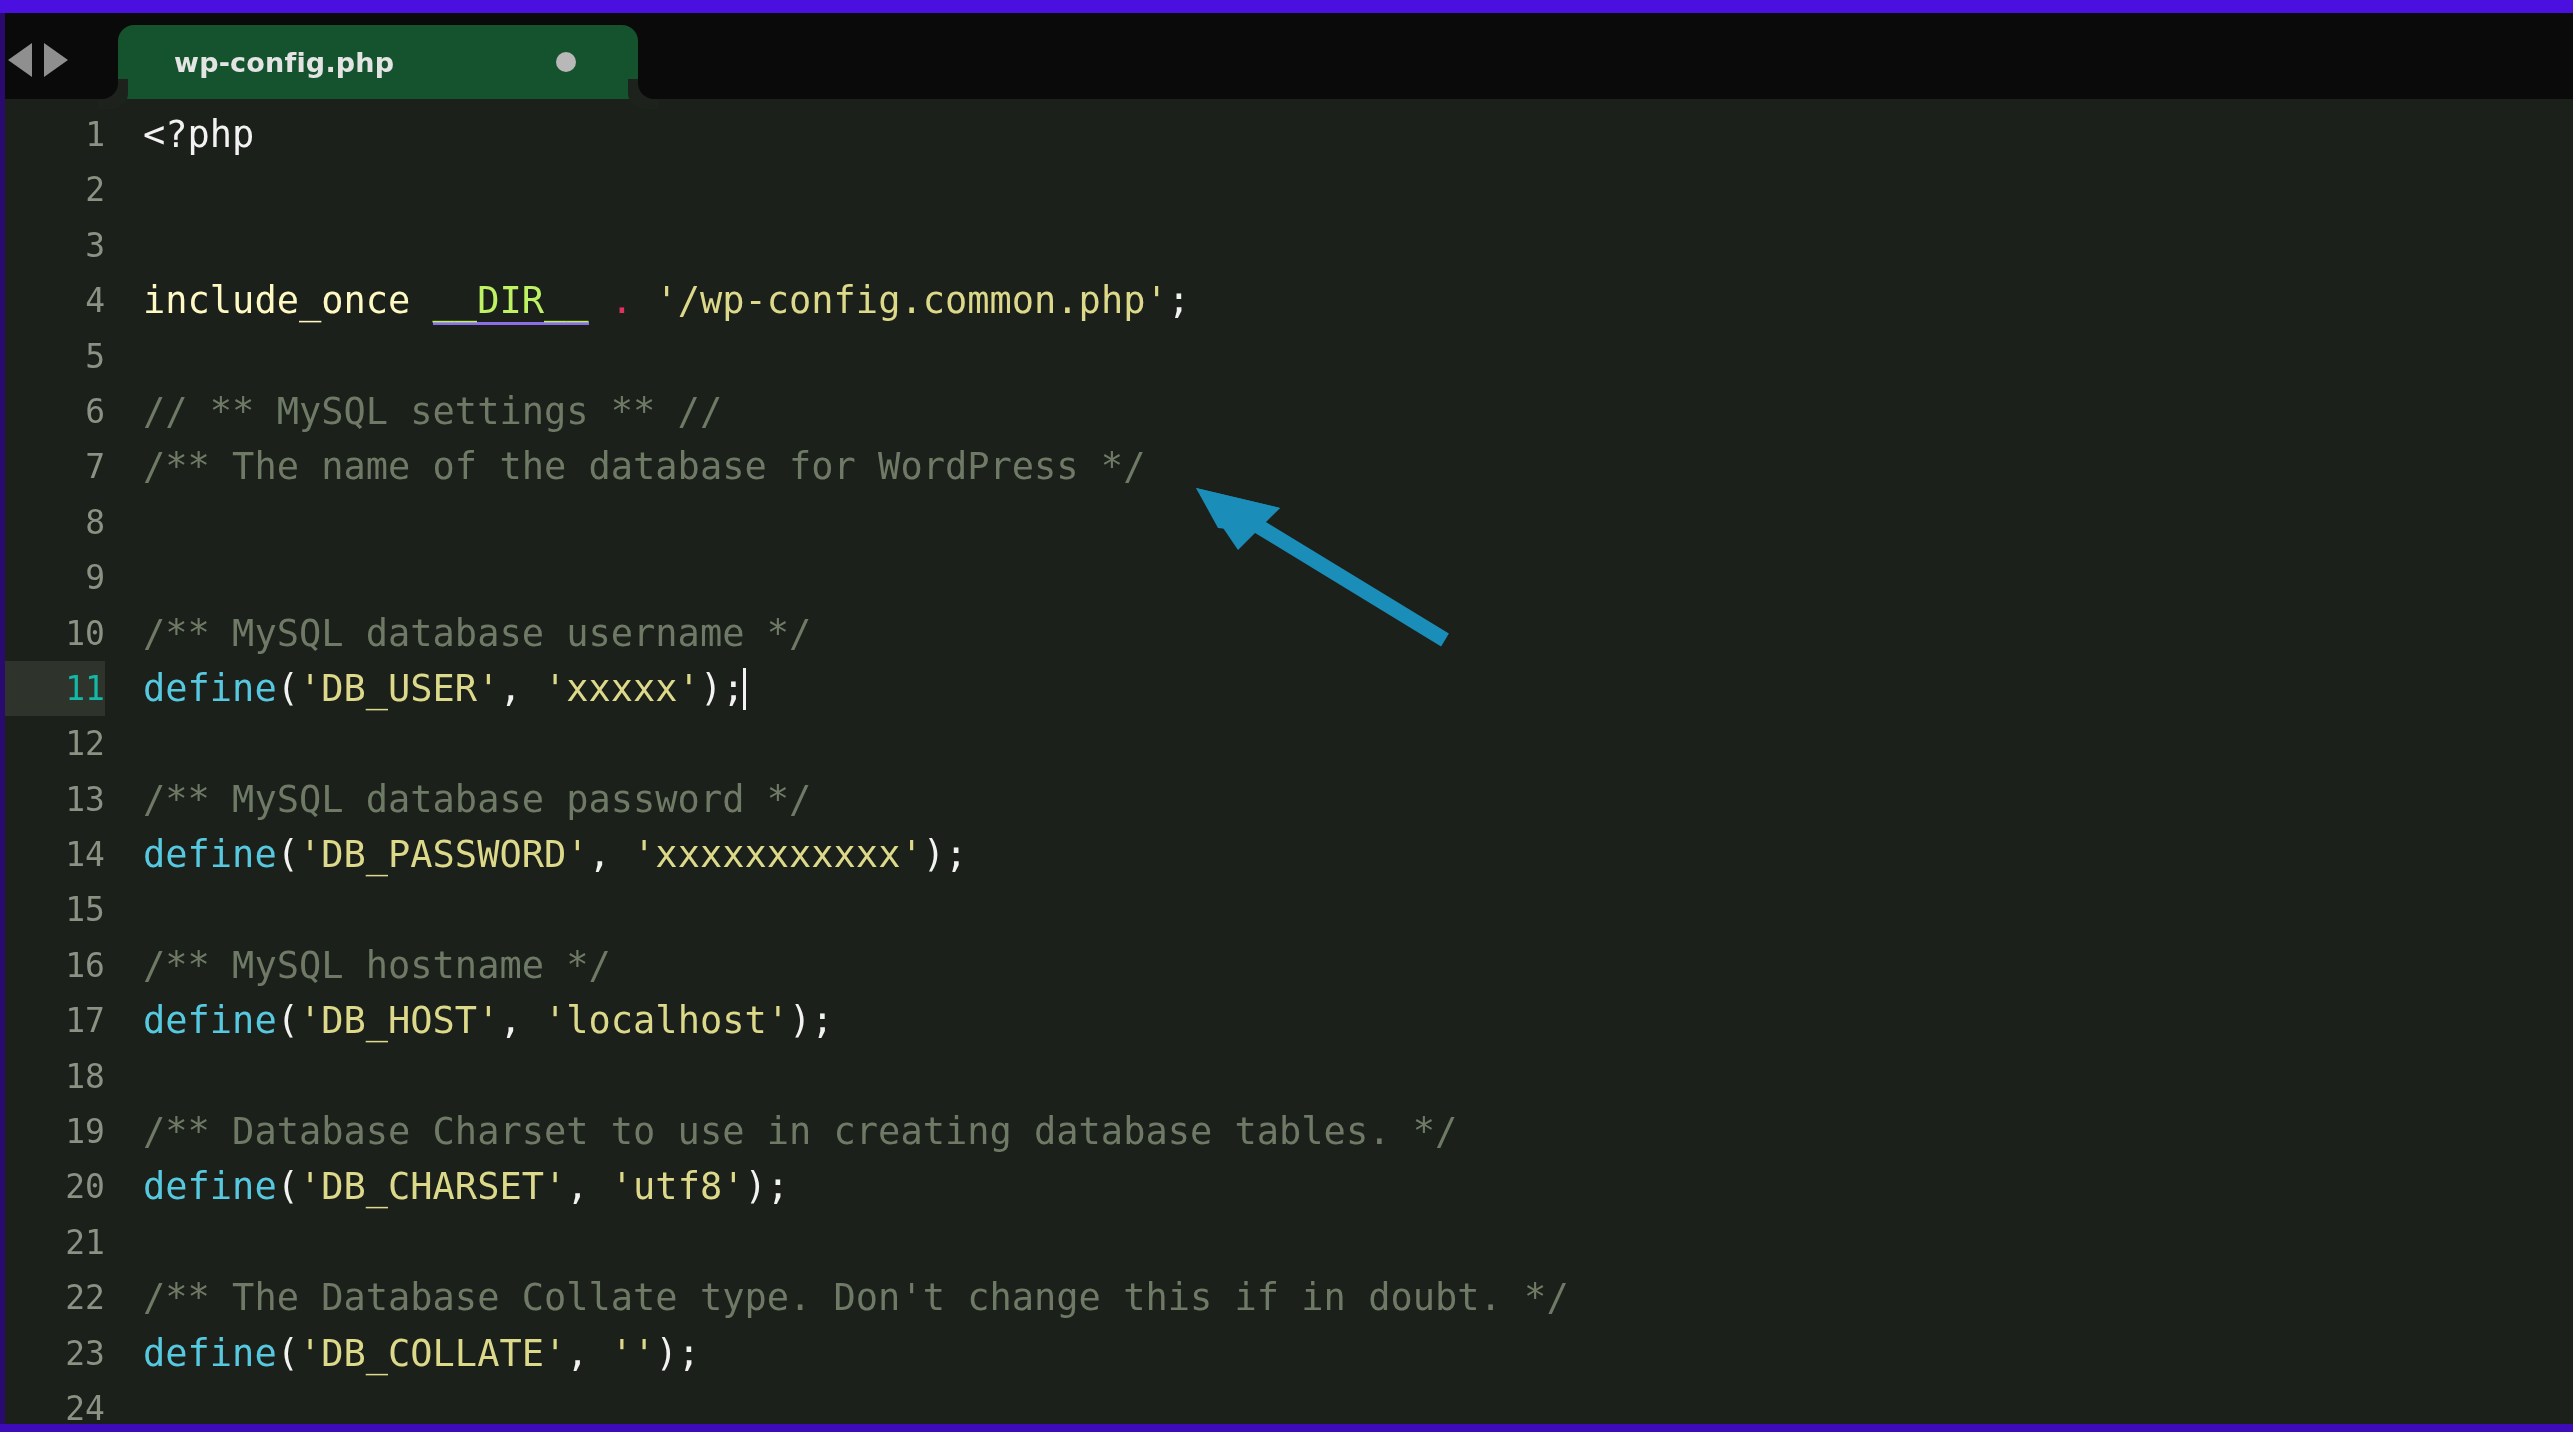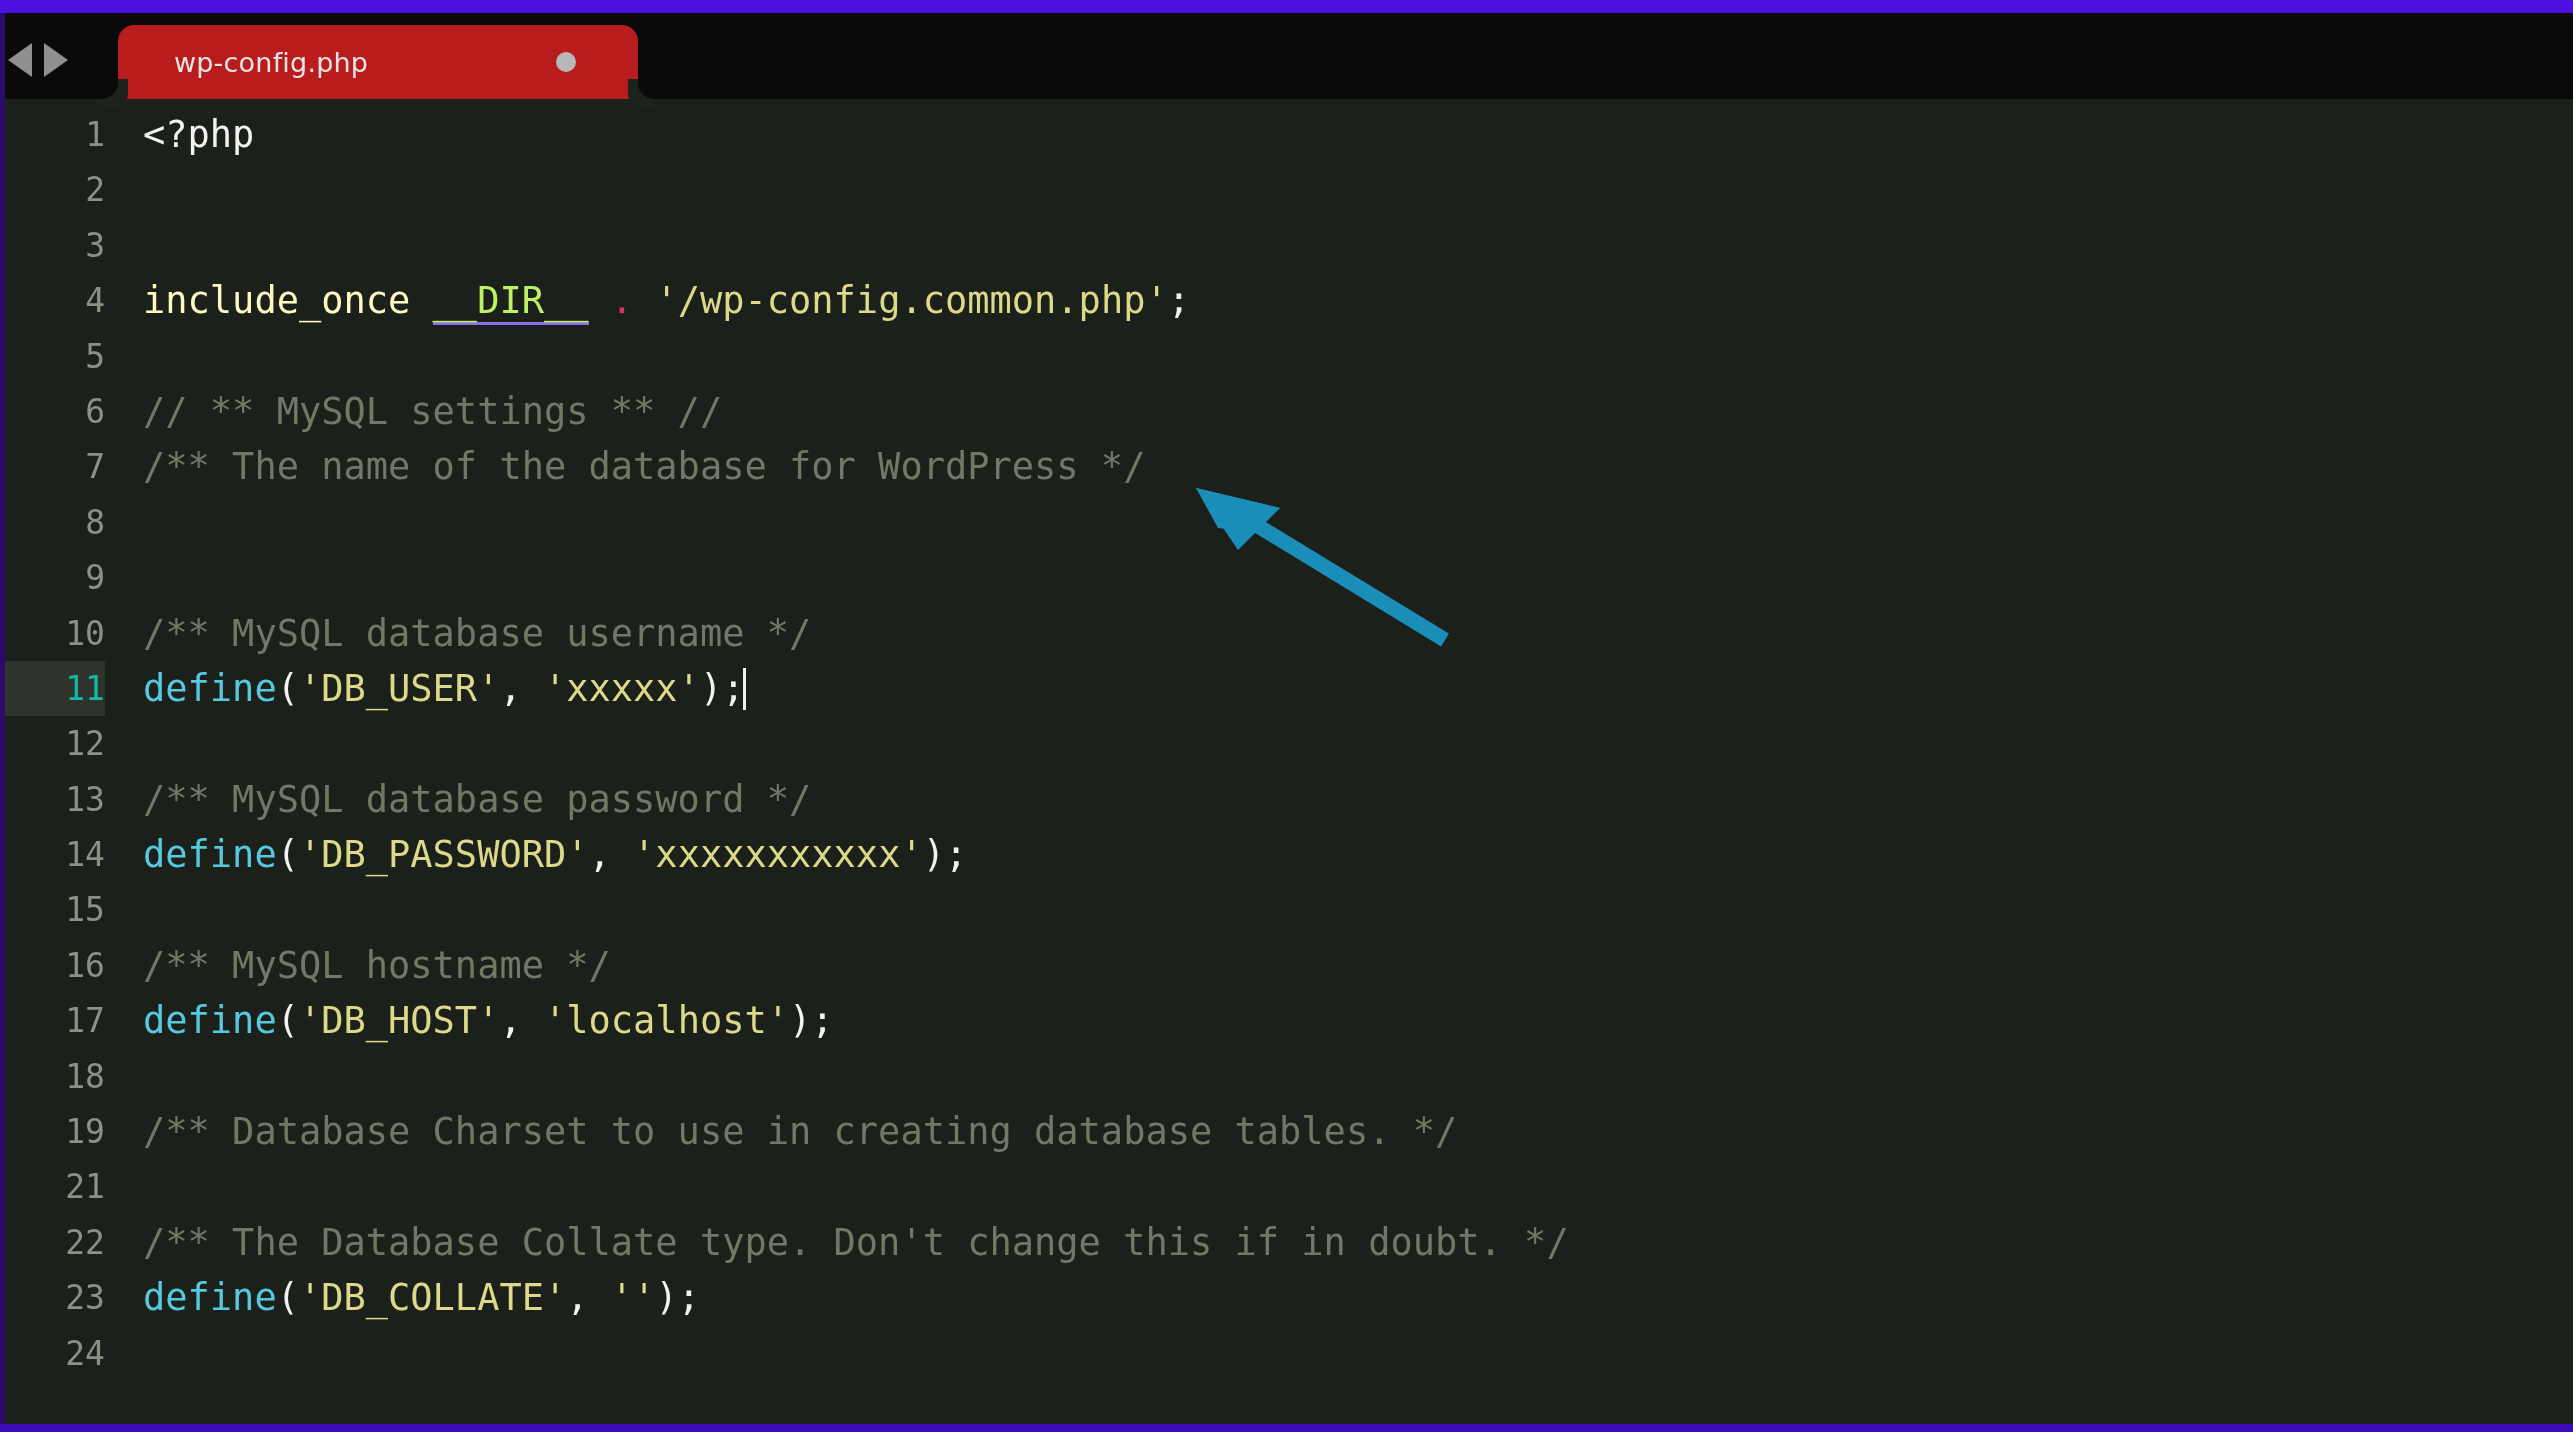--- a/index.html
+++ b/index.html
@@ -80,26 +80,27 @@
     border-bottom: 17px solid transparent;
     border-left: 24px solid #8f8f8f;
   }
 
   .tab {
     position: absolute;
     top: 12px;
     left: 118px;
     width: 520px;
     height: 74px;
-    background: #b91c1c;
+    background: #14532d;
     border-top-left-radius: 16px;
     border-top-right-radius: 16px;
     display: flex;
     align-items: center;
     z-index: 21;
+    font-weight: bold;
   }
   .tab::before,
   .tab::after {
     content: "";
     position: absolute;
     bottom: 0;
     width: 30px;
     height: 30px;
     background: transparent;
   }
@@ -243,20 +244,21 @@
         <div class="line"><span class="gutter">10</span><span class="codetext"><span class="t-comment">/** MySQL database username */</span></span></div>
         <div class="line active"><span class="gutter">11</span><span class="codetext"><span class="t-func">define</span><span class="t-punct">(</span><span class="t-string">'DB_USER'</span><span class="t-punct">, </span><span class="t-string">'xxxxx'</span><span class="t-punct">);</span><span class="cursor"></span></span></div>
         <div class="line"><span class="gutter">12</span><span class="codetext"></span></div>
         <div class="line"><span class="gutter">13</span><span class="codetext"><span class="t-comment">/** MySQL database password */</span></span></div>
         <div class="line"><span class="gutter">14</span><span class="codetext"><span class="t-func">define</span><span class="t-punct">(</span><span class="t-string">'DB_PASSWORD'</span><span class="t-punct">, </span><span class="t-string">'xxxxxxxxxxx'</span><span class="t-punct">);</span></span></div>
         <div class="line"><span class="gutter">15</span><span class="codetext"></span></div>
         <div class="line"><span class="gutter">16</span><span class="codetext"><span class="t-comment">/** MySQL hostname */</span></span></div>
         <div class="line"><span class="gutter">17</span><span class="codetext"><span class="t-func">define</span><span class="t-punct">(</span><span class="t-string">'DB_HOST'</span><span class="t-punct">, </span><span class="t-string">'localhost'</span><span class="t-punct">);</span></span></div>
         <div class="line"><span class="gutter">18</span><span class="codetext"></span></div>
         <div class="line"><span class="gutter">19</span><span class="codetext"><span class="t-comment">/** Database Charset to use in creating database tables. */</span></span></div>
+        <div class="line"><span class="gutter">20</span><span class="codetext"><span class="t-func">define</span><span class="t-punct">(</span><span class="t-string">'DB_CHARSET'</span><span class="t-punct">, </span><span class="t-string">'utf8'</span><span class="t-punct">);</span></span></div>
         <div class="line"><span class="gutter">21</span><span class="codetext"></span></div>
         <div class="line"><span class="gutter">22</span><span class="codetext"><span class="t-comment">/** The Database Collate type. Don't change this if in doubt. */</span></span></div>
         <div class="line"><span class="gutter">23</span><span class="codetext"><span class="t-func">define</span><span class="t-punct">(</span><span class="t-string">'DB_COLLATE'</span><span class="t-punct">, </span><span class="t-string">''</span><span class="t-punct">);</span></span></div>
         <div class="line"><span class="gutter">24</span><span class="codetext"></span></div>
       </div>
   </div>
 
   <svg class="annot-arrow" width="290" height="180" viewBox="0 0 290 180">
     <line x1="265" y1="160" x2="60" y2="35" stroke="#1a8db8" stroke-width="15" stroke-linecap="butt"></line>
     <polygon points="16,8 100,28 58,70" fill="#1a8db8"></polygon>

